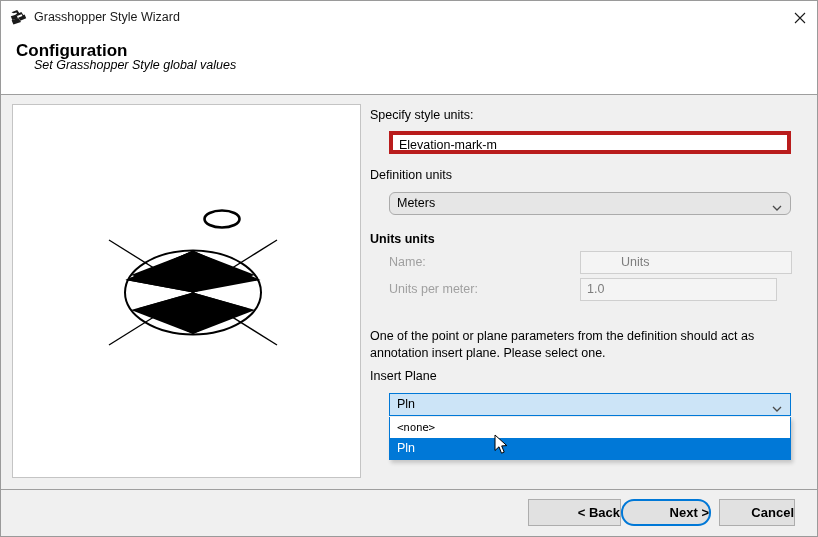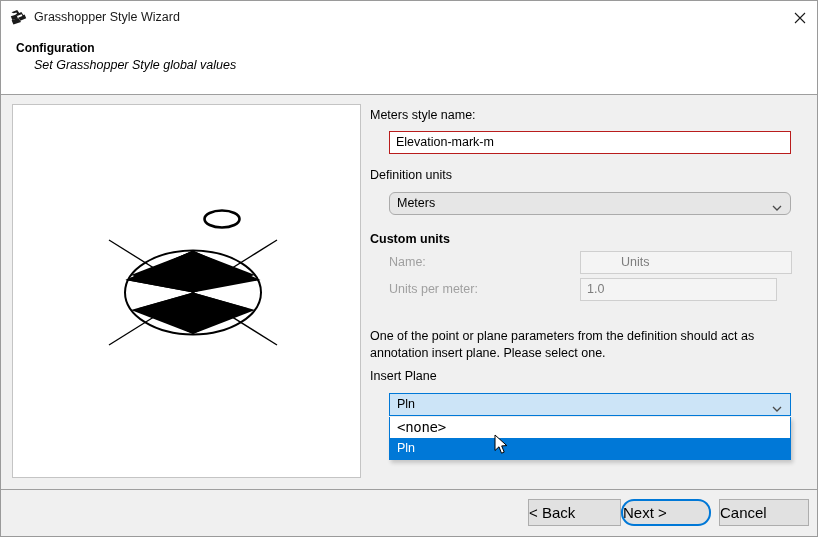--- a/index.html
+++ b/index.html
@@ -53,21 +53,21 @@
   
   #header-area {
     position: absolute;
     left: 0; top: 33px;
     width: 818px; height: 60px;
     background: #ffffff;
   }
   #header-title {
     position: absolute;
     left: 15px; top: 7px;
-    font-size: 12px;
+    font-size: 17px;
     font-weight: bold;
     color: #000000;
   }
   #header-subtitle {
     position: absolute;
     left: 33px; top: 24px;
     font-size: 12.5px;
     color: #000000;
     font-style: italic;
   }
@@ -116,21 +116,21 @@
     color: #000000;
     white-space: nowrap;
   }
   .field-label.bold { font-weight: bold; }
   .field-label.disabled { color: #a0a0a0; }
 
   .textbox {
     position: absolute;
     box-sizing: border-box;
     background: #ffffff;
-    border: 1px solid #b91c1c;
+    border: 4px solid #b91c1c;
     font-size: 12.5px;
     color: #000000;
     padding: 0 6px;
     line-height: 21px;
     height: 23px;
     white-space: nowrap;
     overflow: hidden;
   }
   .textbox.disabled {
     background: #f4f4f4;
@@ -183,44 +183,45 @@
     z-index: 50;
   }
   .dd-item {
     height: 21px;
     line-height: 21px;
     font-size: 12.5px;
     color: #000000;
     padding-left: 7px;
     white-space: nowrap;
   }
-  .dd-item.mono { font-family: "DejaVu Sans Mono", monospace; font-size: 14px; letter-spacing: -0.3px;}
+  .dd-item.mono { font-family: "DejaVu Sans Mono", monospace; font-size: 11px; letter-spacing: -0.3px;}
   .dd-item.selected {
     background: #0078d7;
     color: #ffffff;
   }
 
   
   #footer {
     position: absolute;
     left: 0; top: 489px;
     width: 818px; height: 47px;
     background: #f0f0f0;
   }
   .btn {
     position: absolute;
     box-sizing: border-box;
     height: 27px;
     background: #e1e1e1;
     border: 1px solid #adadad;
-    font-size: 15px;
-    color: #000000;
-    text-align: left;
+    font-size: 13px;
+    color: #000000;
+    text-align: right;
     line-height: 25px;
     cursor: default;
+    font-weight: bold;
   }
   .btn.default {
     border: 2px solid #0078d7;
     background: #e1e1e1;
     line-height: 23px;
   }
 
   
   #cursor {
     position: absolute;
@@ -280,34 +281,34 @@
         <path d="M118 205 L180 229 L242 205 L180 187.5 Z" fill="#000000"></path>
         <path d="M180 229 L126 203 L180 187.5 Z" fill="#000000"></path>
         <path d="M180 229 L234 203 L180 187.5 Z" fill="#000000"></path>
 
         <ellipse cx="209" cy="114" rx="17.5" ry="8.5" fill="none" stroke="#000000" stroke-width="2.6"></ellipse>
       </svg>
     </div>
 
     <div id="form">
 
-      <div class="field-label" style="left:0px; top:13px;">Meters style name:</div>
+      <div class="field-label" style="left:0px; top:13px;">Specify style units:</div>
       <div class="textbox" style="left:19px; top:36px; width:402px;">Elevation-mark-m</div>
 
       <div class="field-label" style="left:0px; top:73px;">Definition units</div>
       <div class="combo" style="left:19px; top:97px; width:402px;border-radius:6px;">
         <span class="combo-text">Meters</span>
         <span class="chev">
           <svg width="10" height="7" viewBox="0 0 10 7">
               <path d="M1 1 L5 5 L9 1" stroke="#4a4a4a" stroke-width="1.3" fill="none"></path>
             </svg>
         </span>
       </div>
 
-      <div class="field-label bold" style="left:0px; top:137px;">Custom units</div>
+      <div class="field-label bold" style="left:0px; top:137px;">Units units</div>
 
       <div class="field-label disabled" style="left:19px; top:160px;">Name:</div>
       <div class="textbox disabled" style="left:210px; top:156px; width:212px;padding-left:40px;">Units</div>
 
       <div class="field-label disabled" style="left:19px; top:187px;">Units per meter:</div>
       <div class="textbox disabled" style="left:210px; top:183px; width:197px;">1.0</div>
 
       <div class="para" style="left:0px; top:233px;">One of the point or plane parameters from the definition should act as annotation insert plane. Please select one.</div>
 
       <div class="field-label" style="left:0px; top:274px;">Insert Plane</div>
@@ -327,21 +328,21 @@
       </div>
 
     </div>
   </div>
 
   <div class="hline" id="sep-bottom"></div>
 
   <div id="footer">
     <div class="btn" style="left:527px; top:9px; width:93px;">&lt; Back</div>
     <div class="btn default" style="left:620px; top:9px; width:90px;border-radius:13px;">Next &gt;</div>
-    <div class="btn" style="left:718px; top:9px; width:90px;">Cancel</div>
+    <div class="btn" style="left:718px; top:9px; width:76px;">Cancel</div>
   </div>
 
   <div id="cursor">
     <svg width="15" height="22" viewBox="0 0 15 22">
       <path d="M1 1 L1 16.5 L5.0 12.8 L7.5 19.2 L10.2 18.1 L7.7 11.9 L12.8 11.6 Z" fill="#ffffff" stroke="#000000" stroke-width="1"></path>
     </svg>
   </div>
 
 </div>
 

